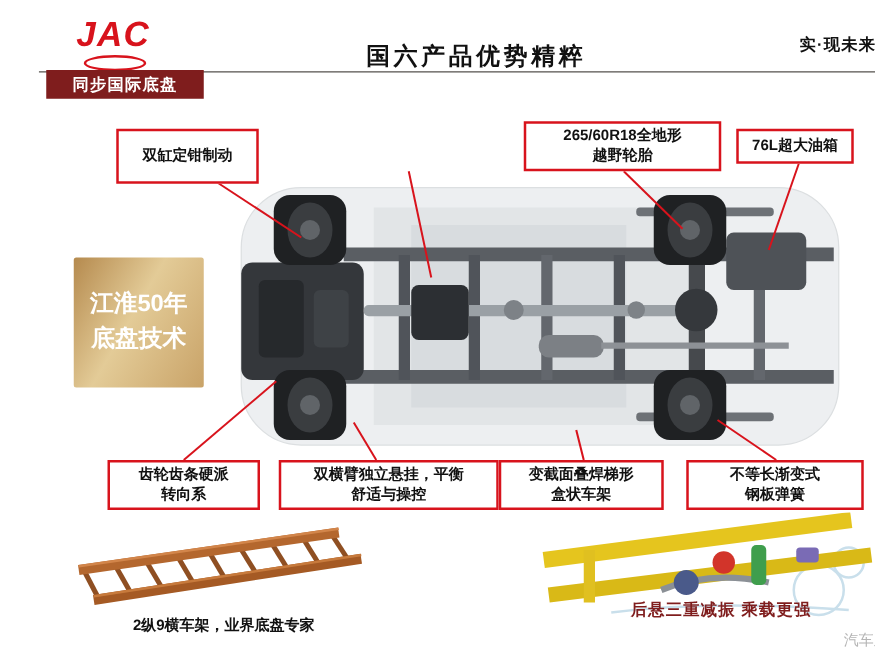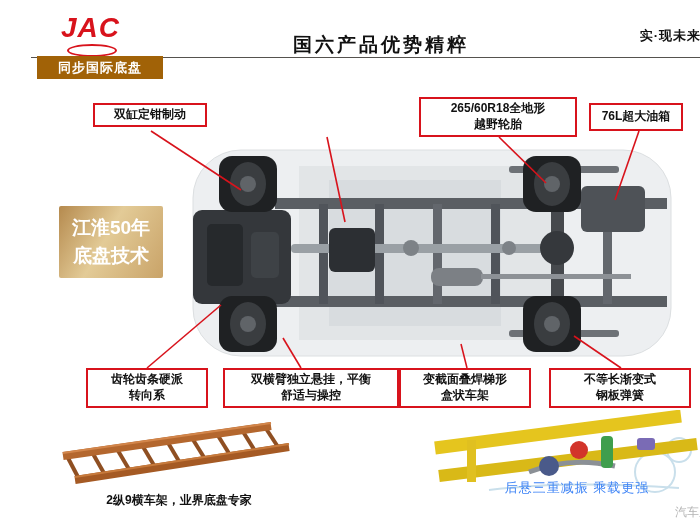--- a/index.html
+++ b/index.html
@@ -6,52 +6,52 @@
   .slide{
     position:relative;width:700px;height:525px;background:#ffffff;overflow:hidden;
     font-family:"Liberation Sans","DejaVu Sans",sans-serif;color:#111;margin-left:31px;
   }
   
   .logo{position:absolute;left:30px;top:12px;font-size:28px;font-weight:bold;font-style:italic;
         color:#d8131c;letter-spacing:1px;z-index:4;}
   .logo-oval{position:absolute;left:36px;top:44px;width:46px;height:9px;border:2px solid #d8131c;
         border-radius:50%;z-index:4;}
   .header-line{position:absolute;left:0;top:57px;width:700px;height:1px;background:#55524e;z-index:1;}
-  .ribbon{position:absolute;left:6px;top:56px;width:126px;height:23px;background:#a16207;color:#fff;
+  .ribbon{position:absolute;left:6px;top:56px;width:126px;height:23px;background:#7f1d1d;color:#fff;
         font-size:13px;font-weight:bold;display:flex;align-items:center;justify-content:center;
         letter-spacing:1px;z-index:4;}
   .title{position:absolute;left:0;right:0;top:32px;text-align:center;font-size:19px;font-weight:bold;
         letter-spacing:3px;z-index:4;}
   .slogan{position:absolute;right:30px;top:27px;font-size:13px;font-weight:bold;letter-spacing:1px;z-index:4;}
   
-  .badge{position:absolute;left:28px;top:206px;width:104px;height:72px;border-radius:2px;
+  .badge{position:absolute;left:28px;top:206px;width:104px;height:104px;border-radius:2px;
         background:linear-gradient(120deg,#b58a4e 0%,#e3cb97 45%,#c9a368 100%);
         color:#fff;font-size:19px;font-weight:bold;line-height:1.45;display:flex;align-items:center;
         justify-content:center;text-align:center;white-space:pre-line;z-index:3;}
   
   .callout{position:absolute;border:2px solid #d8131c;background:#fff;font-size:12px;font-weight:bold;
         line-height:1.3;display:flex;align-items:center;justify-content:center;text-align:center;
         white-space:pre-line;padding:2px 4px;box-sizing:border-box;z-index:3;}
-  .c0{left:62px; top:103px;width:114px;height:24px;}
+  .c0{left:62px; top:103px;width:114px;height:44px;}
   .c1{left:228px;top:97px; width:132px;height:40px;}
   .c2{left:388px;top:97px; width:158px;height:40px;}
   .c3{left:558px;top:103px;width:94px;height:28px;}
   .c4{left:55px; top:368px;width:122px;height:40px;}
   .c5{left:192px;top:368px;width:176px;height:40px;}
   .c6{left:368px;top:368px;width:132px;height:40px;}
   .c7{left:518px;top:368px;width:142px;height:40px;}
   
   .connectors{position:absolute;left:0;top:0;width:700px;height:525px;z-index:2;pointer-events:none;}
   .chassis{position:absolute;left:148px;top:140px;width:508px;height:226px;z-index:1;}
   .frame-fig{position:absolute;left:26px;top:416px;width:244px;height:74px;z-index:1;}
   .frame-caption{position:absolute;left:26px;top:492px;width:244px;text-align:center;font-size:12px;
         font-weight:bold;z-index:3;}
   .susp-fig{position:absolute;left:398px;top:410px;width:276px;height:96px;z-index:1;}
   .susp-caption{position:absolute;left:440px;top:479px;width:212px;text-align:center;font-size:13px;
-        font-weight:normal;color:#3b82f6;letter-spacing:1px;z-index:3;}
+        font-weight:bold;color:#7f1d1d;letter-spacing:1px;z-index:3;}
   .watermark{position:absolute;right:8px;bottom:4px;font-size:12px;color:#b5b5b5;z-index:4;}
 </style>
 </head>
 <body>
 
 <div class="slide">
 
   <div class="logo">JAC</div>
   <div class="logo-oval"></div>
   <div class="header-line"></div>

